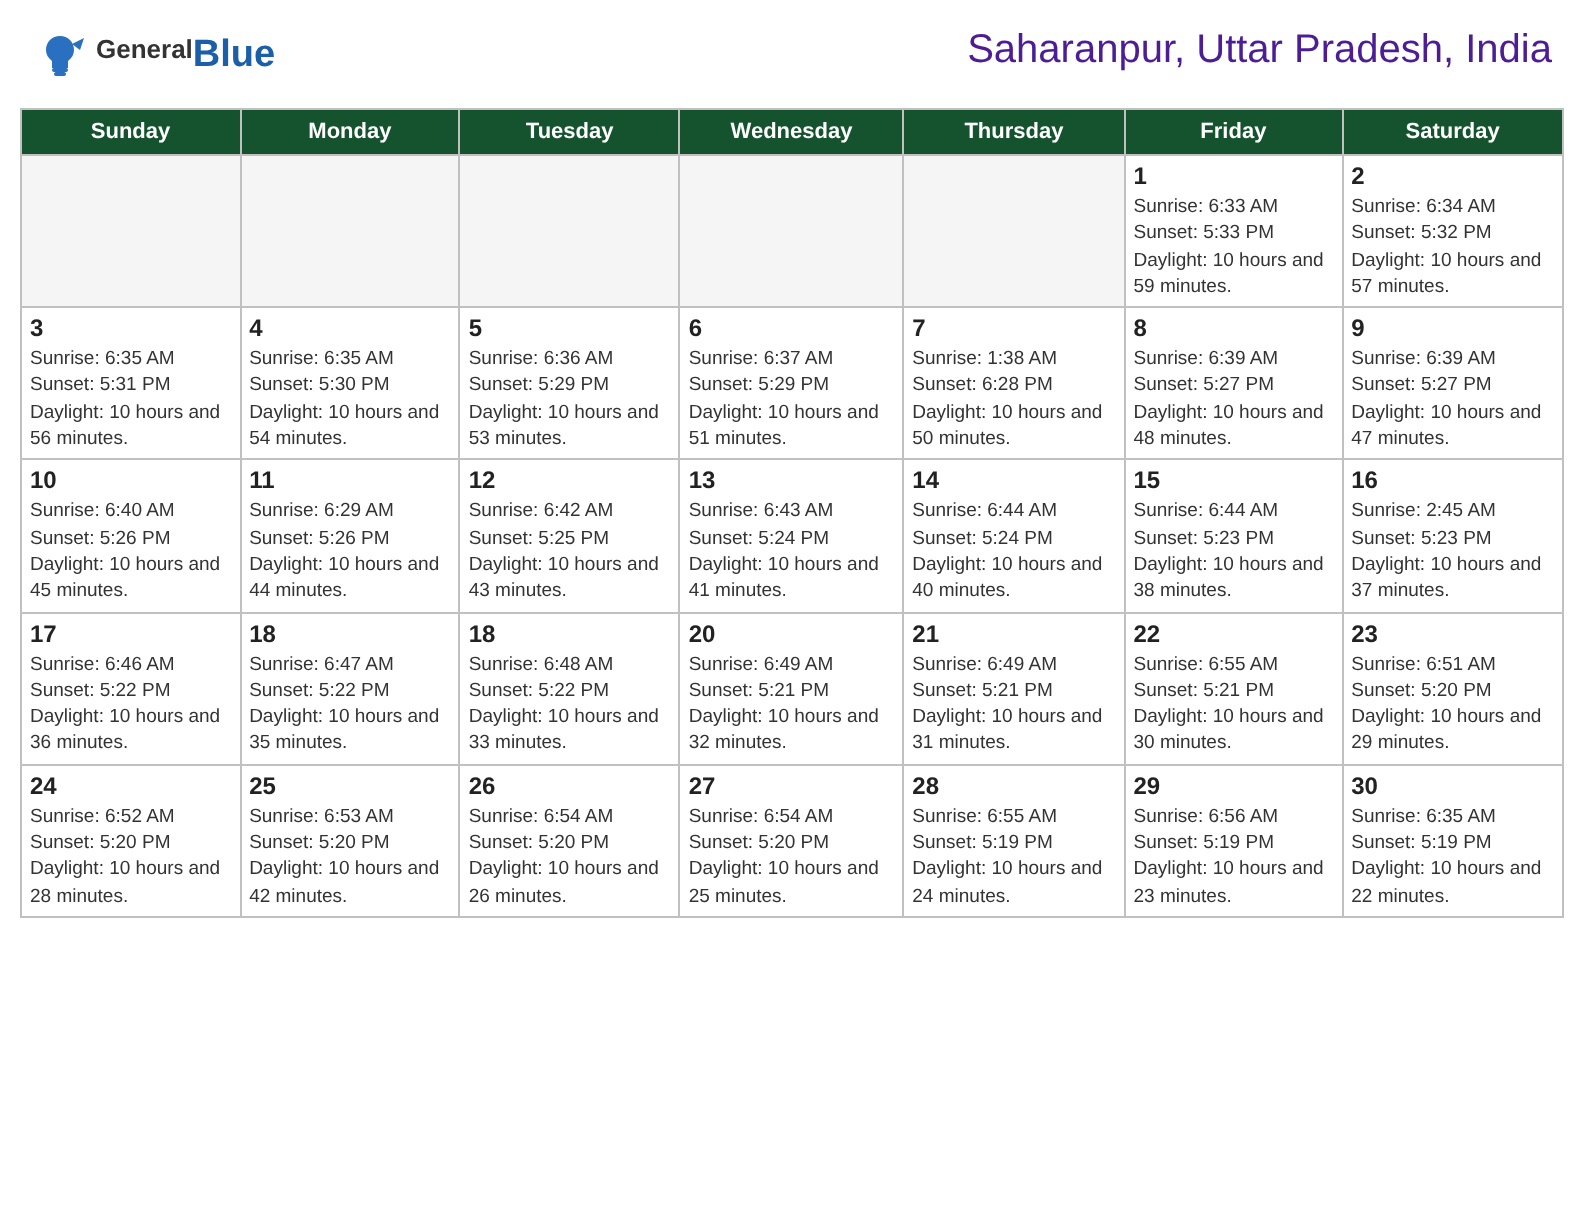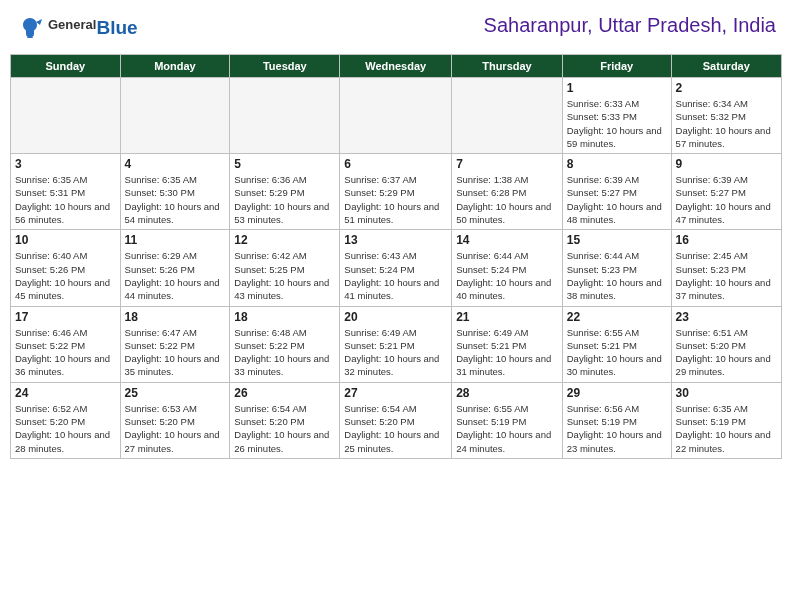--- a/index.html
+++ b/index.html
@@ -223,21 +223,21 @@
           <div class="day-info"><span>Sunrise: 6:51 AM</span><br><span>Sunset: 5:20 PM</span><br><span>Daylight: 10 hours and 29 minutes.</span></div>
         </td>
       </tr>
       <tr>
         <td>
           <span class="day-num">24</span>
           <div class="day-info"><span>Sunrise: 6:52 AM</span><br><span>Sunset: 5:20 PM</span><br><span>Daylight: 10 hours and 28 minutes.</span></div>
         </td>
         <td>
           <span class="day-num">25</span>
-          <div class="day-info"><span>Sunrise: 6:53 AM</span><br><span>Sunset: 5:20 PM</span><br><span>Daylight: 10 hours and 27 minutes.</span></div>
+          <div class="day-info"><span>Sunrise: 6:53 AM</span><br><span>Sunset: 5:20 PM</span><br><span>Daylight: 10 hours and 42 minutes.</span></div>
         </td>
         <td>
           <span class="day-num">26</span>
           <div class="day-info"><span>Sunrise: 6:54 AM</span><br><span>Sunset: 5:20 PM</span><br><span>Daylight: 10 hours and 26 minutes.</span></div>
         </td>
         <td>
           <span class="day-num">27</span>
           <div class="day-info"><span>Sunrise: 6:54 AM</span><br><span>Sunset: 5:20 PM</span><br><span>Daylight: 10 hours and 25 minutes.</span></div>
         </td>
         <td>

